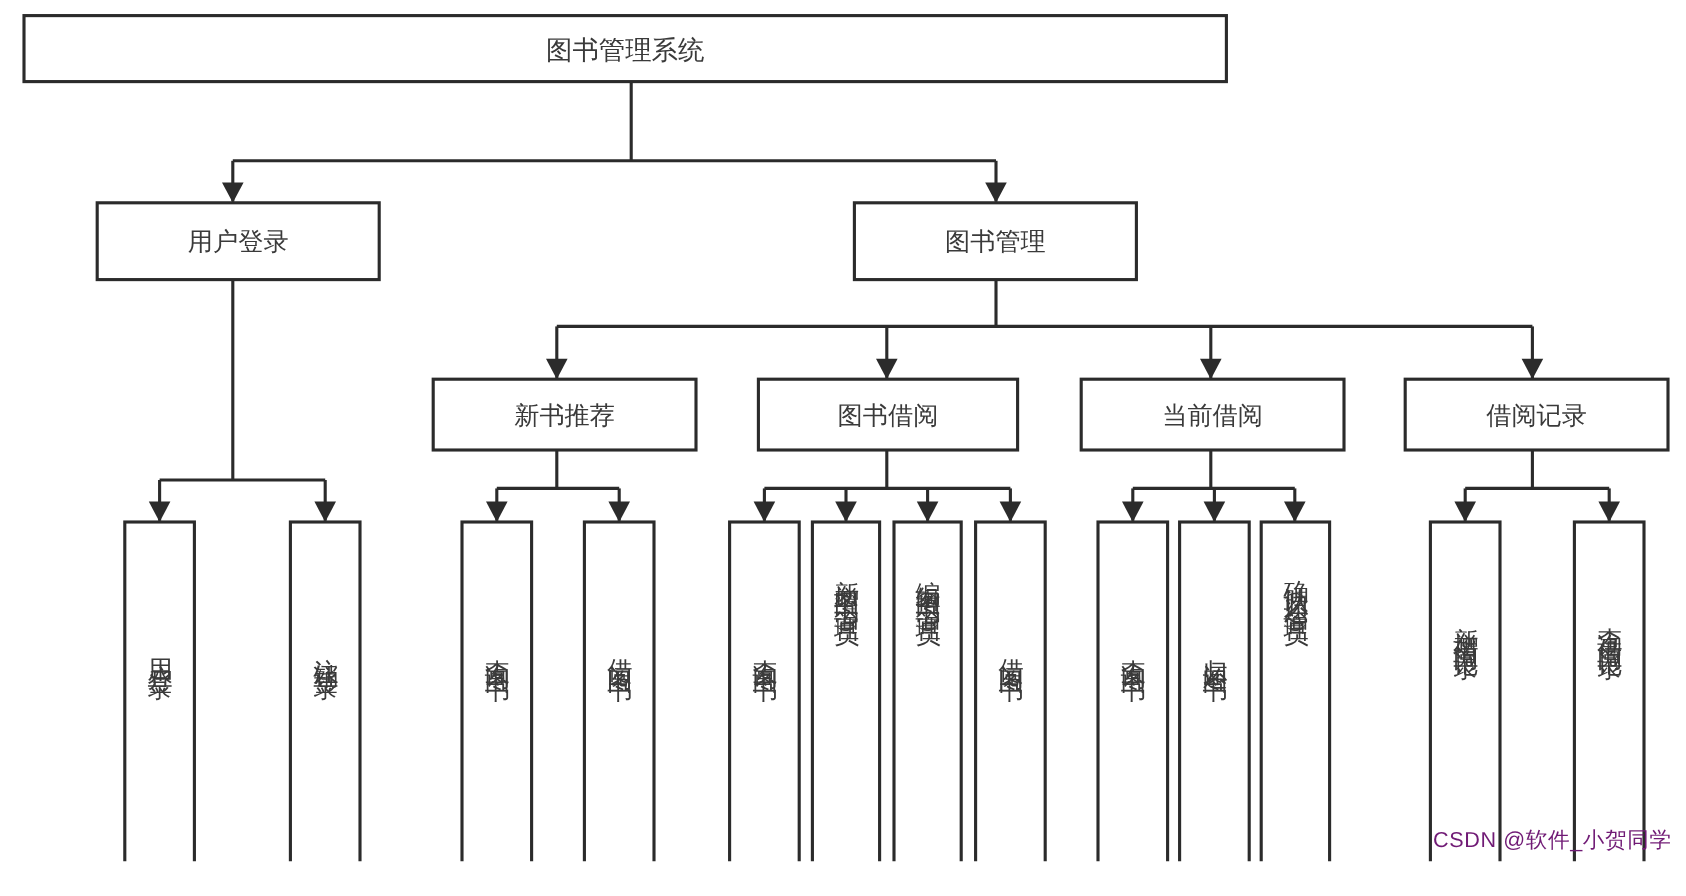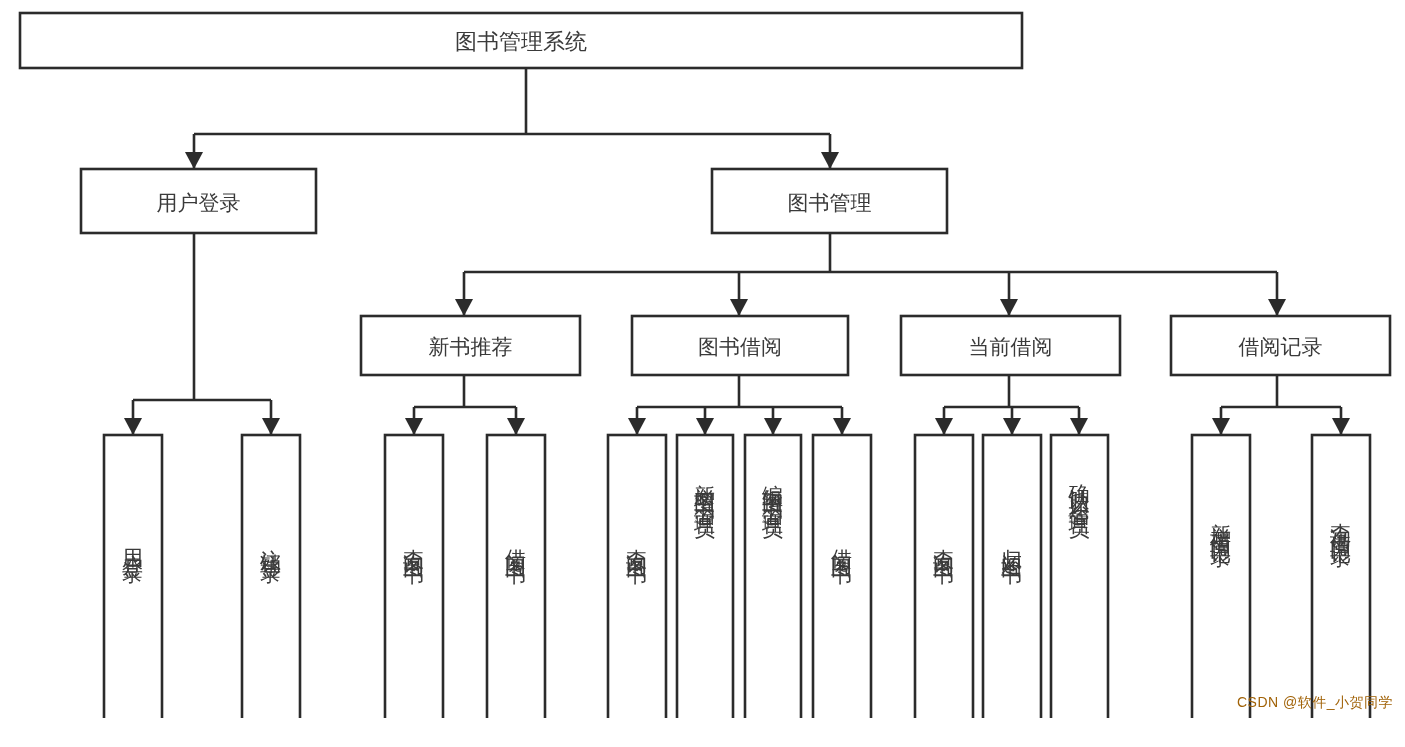--- a/index.html
+++ b/index.html
@@ -67,22 +67,22 @@
     letter-spacing: 5px;
     color: #3a3a3a;
     white-space: nowrap;
     text-align: center;
   }
   .watermark {
     position: absolute;
     right: 12px;
     bottom: 6px;
     font-family: "Liberation Sans", "DejaVu Sans", sans-serif;
-    font-size: 14px;
-    color: #a16207;
+    font-size: 18px;
+    color: #701a75;
     letter-spacing: 0.5px;
     white-space: nowrap;
   }
 </style>
 </head>
 <body>
 
 <div id="diagram-root">
 
   <svg class="diagram-canvas" viewBox="0 0 1405 747" xmlns="http://www.w3.org/2000/svg">

